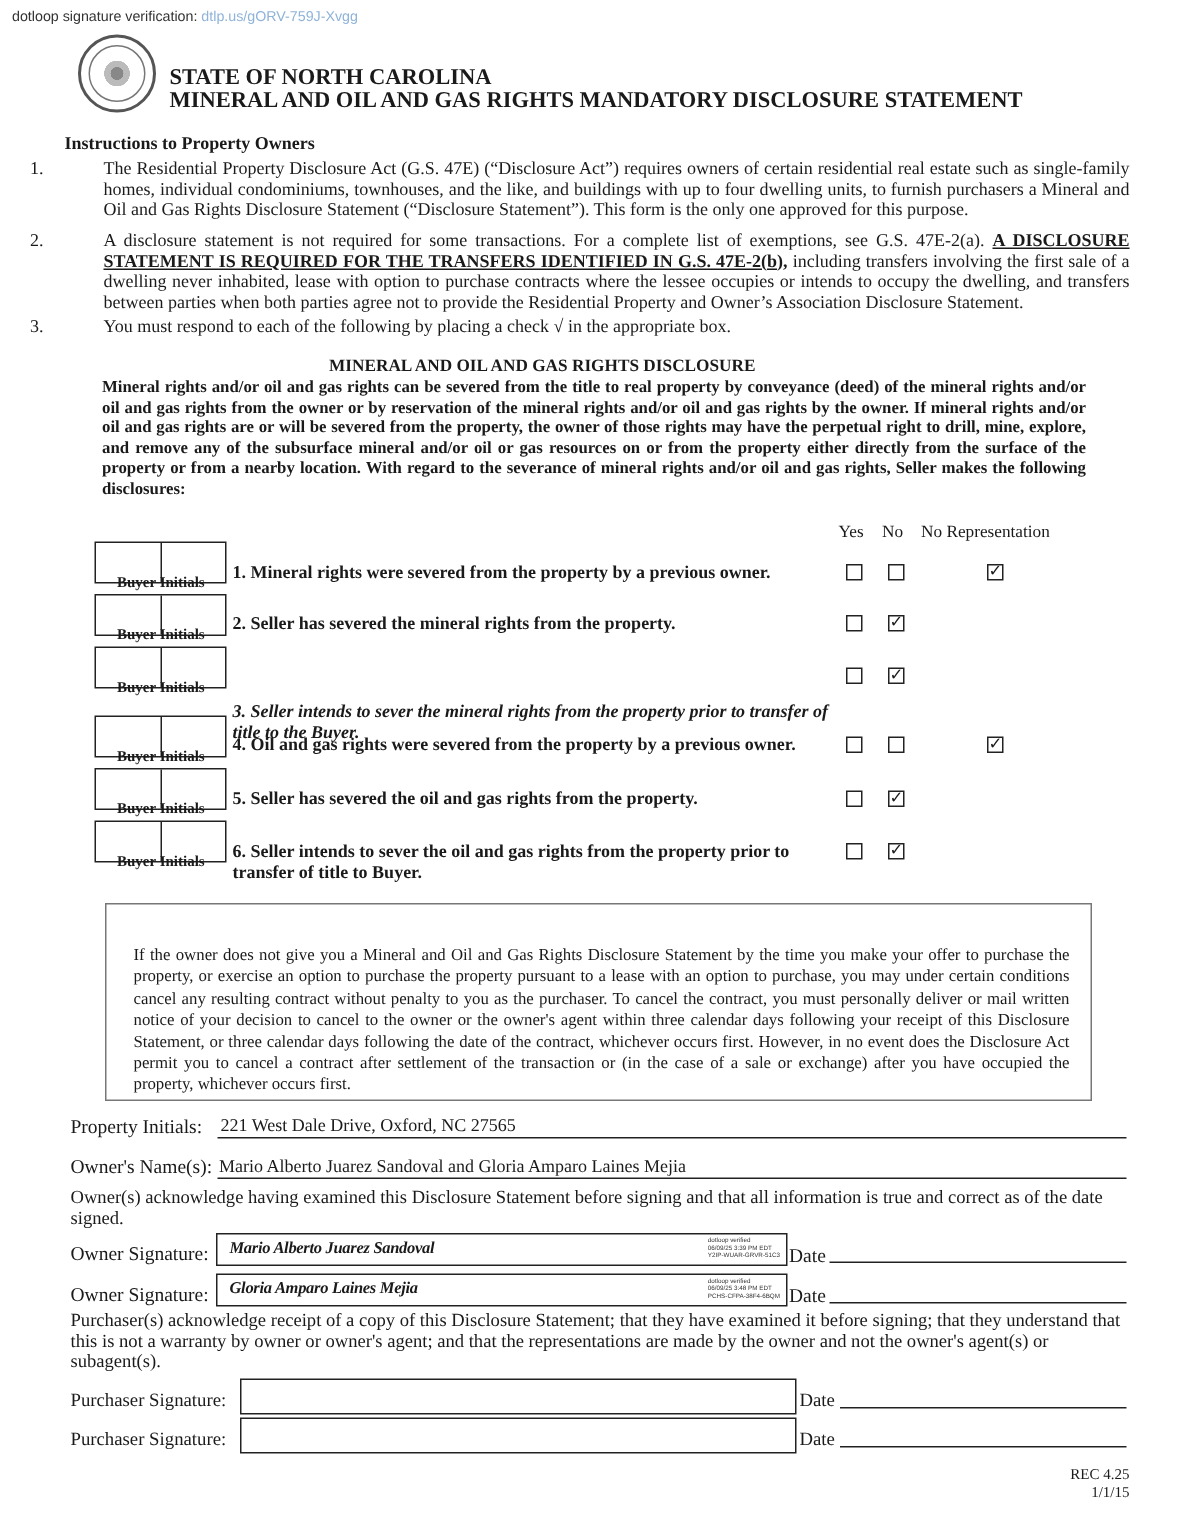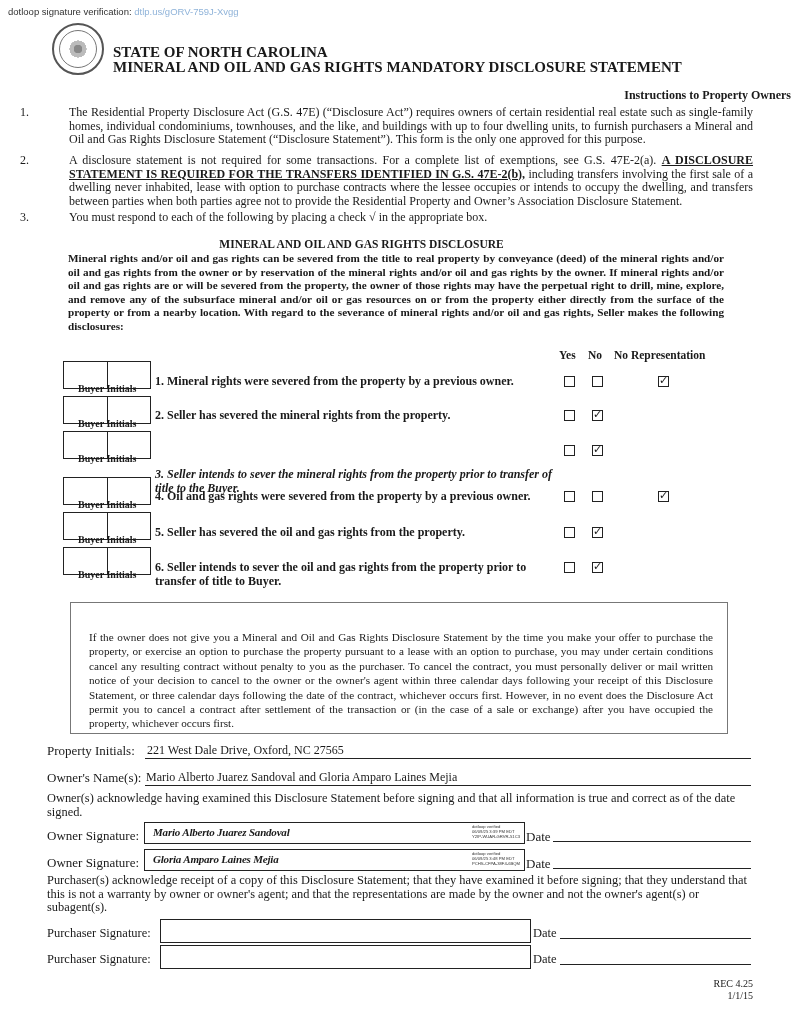--- a/index.html
+++ b/index.html
@@ -10,31 +10,31 @@
     .verify { left: 8px; top: 6px; font-family: "Liberation Sans", "DejaVu Sans", sans-serif; font-size: 9.5px; color: #333; white-space: nowrap; }
     .verify a { color: #8fb3d9; text-decoration: none; }
 
     .seal { left: 52px; top: 23px; width: 52px; height: 52px; border-radius: 50%; border: 2px solid #555; }
     .seal::before { content: ""; position: absolute; left: 5px; top: 5px; right: 5px; bottom: 5px; border-radius: 50%; border: 1px solid #777; }
     .seal::after { content: ""; position: absolute; left: 14px; top: 14px; width: 20px; height: 20px; background: radial-gradient(circle, #888 0 30%, #bbb 31% 60%, transparent 61%); border-radius: 50%; }
 
     .title1 { left: 113px; top: 44px; font-size: 15px; font-weight: bold; white-space: nowrap; }
     .title2 { left: 113px; top: 59px; font-size: 15px; font-weight: bold; white-space: nowrap; }
 
-    .instr-head { left: 0; width: 791px; top: 88px; text-align: right; font-size: 12px; font-weight: bold; }
+    .instr-head { left: 0; width: 791px; top: 88px; text-align: left; font-size: 12px; font-weight: bold; padding-left: 43px; }
 
     .ol { left: 18px; width: 735px; font-size: 12px; line-height: 13.6px; }
     .ol .num { position: absolute; left: 0; }
     .ol .txt { margin-left: 50px; text-align: justify; }
     .u { text-decoration: underline; font-weight: bold; }
 
     .sec-head { left: 0; width: 723px; top: 238px; text-align: center; font-size: 11.5px; font-weight: bold; }
     .sec-body { left: 68px; width: 656px; top: 252px; font-size: 11.2px; line-height: 13.6px; font-weight: bold; text-align: justify; }
 
-    .colhdr { top: 349px; font-size: 11.5px; font-weight: bold; white-space: nowrap; }
+    .colhdr { top: 349px; font-size: 11.5px; font-weight: normal; white-space: nowrap; }
 
     .q-initials { width: 88px; height: 28px; border: 1.5px solid #222; display: flex; }
     .q-initials span { flex: 1; }
     .q-initials span:first-child { border-right: 1.5px solid #222; }
     .init-label { font-size: 10px; font-weight: bold; white-space: nowrap; }
     .q-text { font-size: 12px; font-weight: bold; line-height: 13.5px; }
     .cb { width: 11px; height: 11px; border: 1.5px solid #222; font-size: 11px; line-height: 8px; text-align: center; font-family: "DejaVu Sans", sans-serif; overflow: hidden; }
 
     .note { left: 70px; top: 602px; width: 658px; height: 132px; border: 1.5px solid #777; }
     .note-title { position: absolute; left: 0; width: 100%; top: 4px; text-align: center; font-size: 15px; font-weight: bold; }

